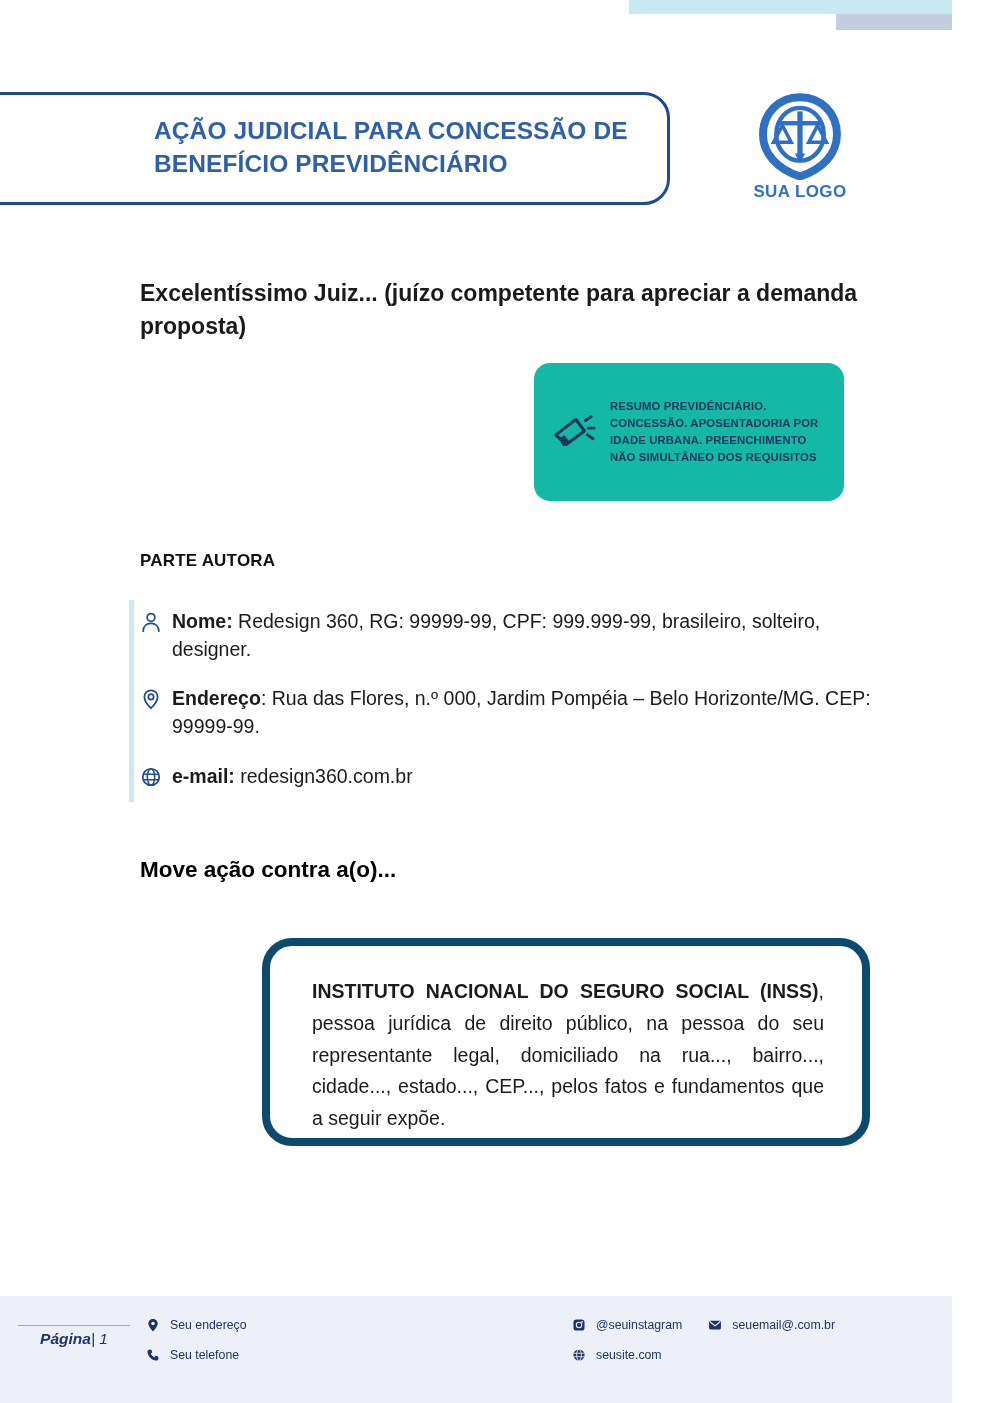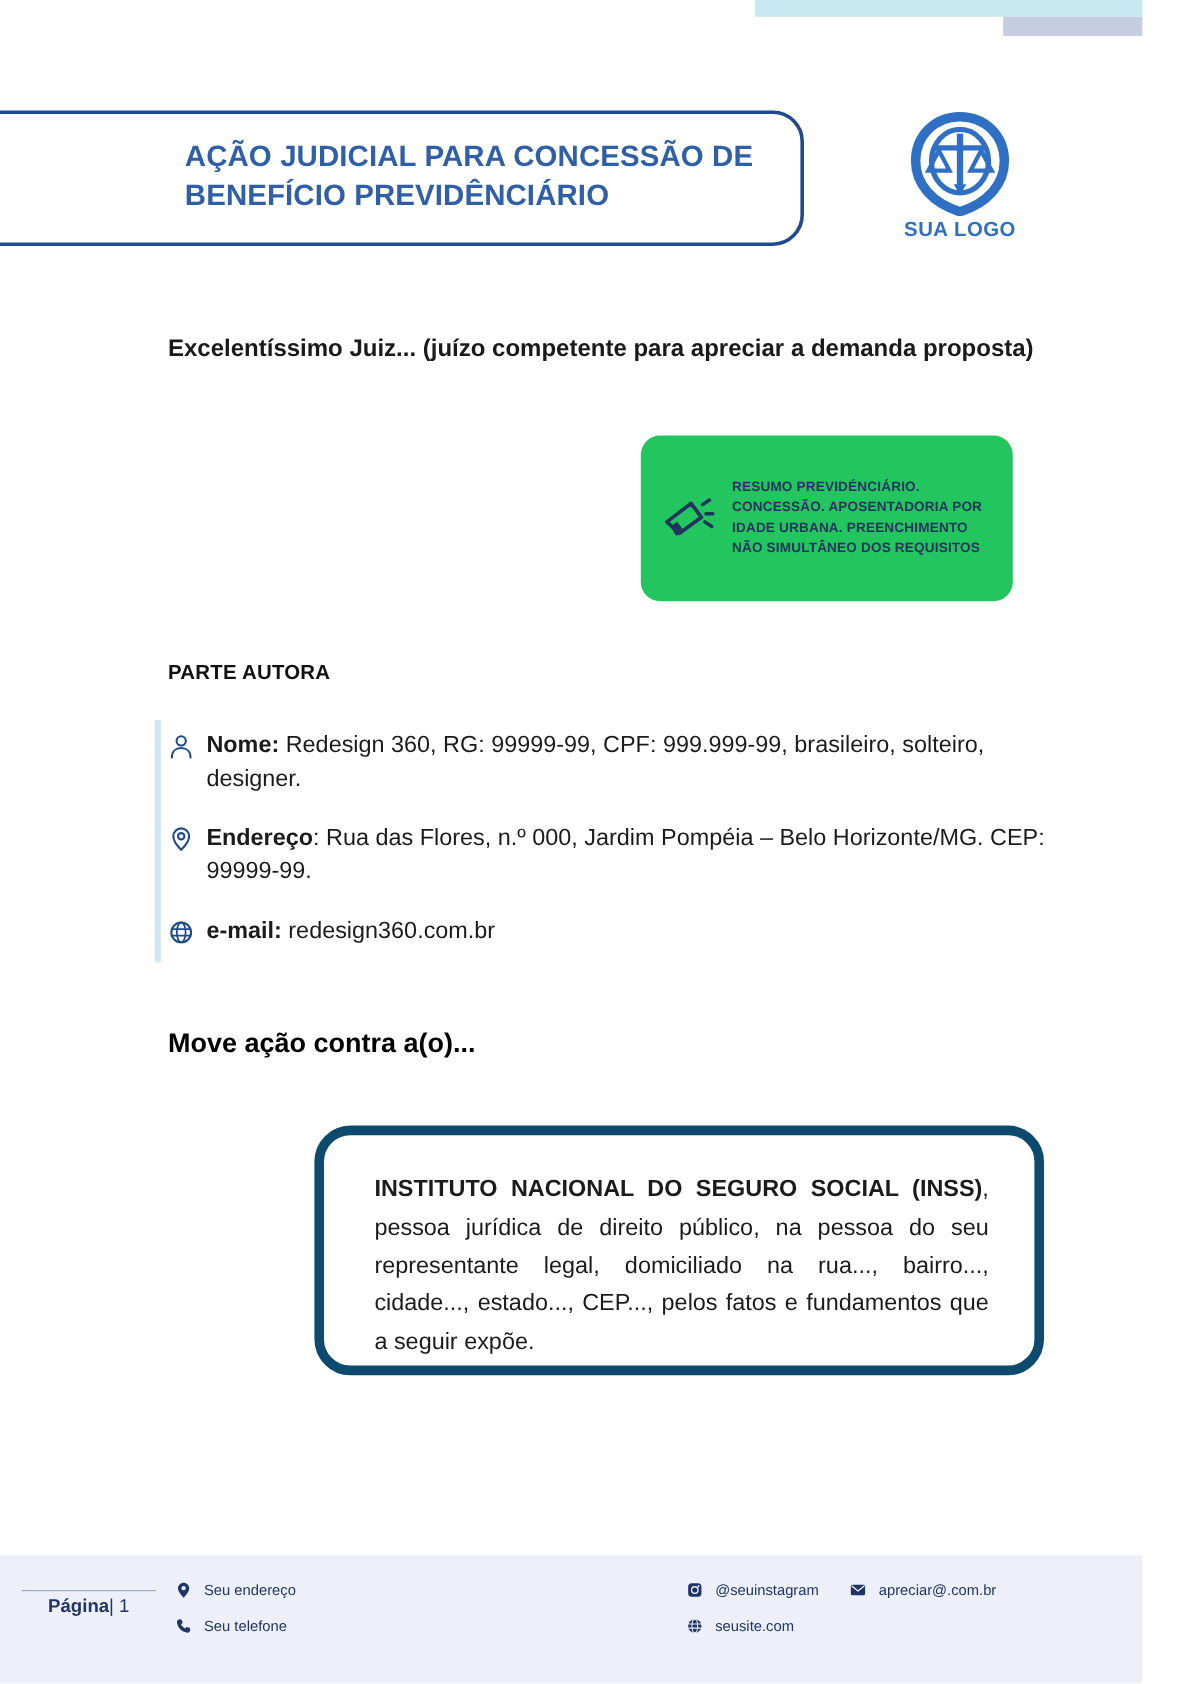--- a/index.html
+++ b/index.html
@@ -65,32 +65,32 @@
     font-weight: bold;
     color: #2f6fc4;
     letter-spacing: 0.4px;
   }
 
   
   .salutation {
     position: absolute;
     left: 140px; top: 277px;
     width: 745px;
-    font-size: 20px;
+    font-size: 23px;
     font-weight: bold;
     line-height: 1.45;
     color: #1a1a1a;
   }
 
   
   .callout {
     position: absolute;
     left: 534px; top: 363px;
     width: 310px; height: 138px;
-    background: #22c55e;
+    background: #14b8a6;
     border-radius: 16px;
     display: flex;
     align-items: center;
     padding: 0 14px 0 16px;
     gap: 14px;
   }
   .megaphone { flex: 0 0 auto; width: 46px; height: 46px; }
   .callout-text {
     font-size: 11.3px;
     font-weight: bold;
@@ -157,20 +157,21 @@
     width: 992px; height: 107px;
     background: #edf0f9;
   }
   .page-num-wrap {
     position: absolute;
     left: 18px; top: 29px;
     width: 112px;
     border-top: 1px solid #9aa7bd;
     padding-top: 4px;
     text-align: center;
+    font-style: italic;
   }
   .page-num {
     font-size: 15.5px;
     color: #1f3566;
   }
   .page-num b { font-weight: bold; }
   .footer-col-left { position: absolute; left: 146px; top: 22px; }
   .footer-col-right { position: absolute; left: 572px; top: 22px; }
   .foot-row { display: flex; align-items: center; margin-bottom: 16px; }
   .foot-item { display: flex; align-items: flex-end; margin-right: 26px; }
@@ -287,21 +288,21 @@
             <circle cx="12" cy="12" r="4.6" fill="none" stroke="#edf0f9" stroke-width="1.9"></circle>
             <circle cx="17.4" cy="6.6" r="1.5" fill="#edf0f9"></circle>
           </svg>
           <span class="foot-label">@seuinstagram</span>
         </div>
         <div class="foot-item">
           <svg class="foot-icon" viewBox="0 0 24 24">
             <rect x="1.8" y="4.5" width="20.4" height="15" rx="2.2" fill="#1f3566"></rect>
             <path d="M2.8 6 L12 13.4 L21.2 6" fill="none" stroke="#edf0f9" stroke-width="1.9" stroke-linejoin="round"></path>
           </svg>
-          <span class="foot-label">apreciar@.com.br</span>
+          <span class="foot-label">seuemail@.com.br</span>
         </div>
       </div>
       <div class="foot-row">
         <div class="foot-item">
           <svg class="foot-icon" viewBox="0 0 24 24">
             <circle cx="12" cy="12" r="9.6" fill="#1f3566"></circle>
             <ellipse cx="12" cy="12" rx="4" ry="9.6" fill="none" stroke="#edf0f9" stroke-width="1.5"></ellipse>
             <line x1="2.6" y1="9" x2="21.4" y2="9" stroke="#edf0f9" stroke-width="1.5"></line>
             <line x1="2.6" y1="15" x2="21.4" y2="15" stroke="#edf0f9" stroke-width="1.5"></line>
           </svg>

